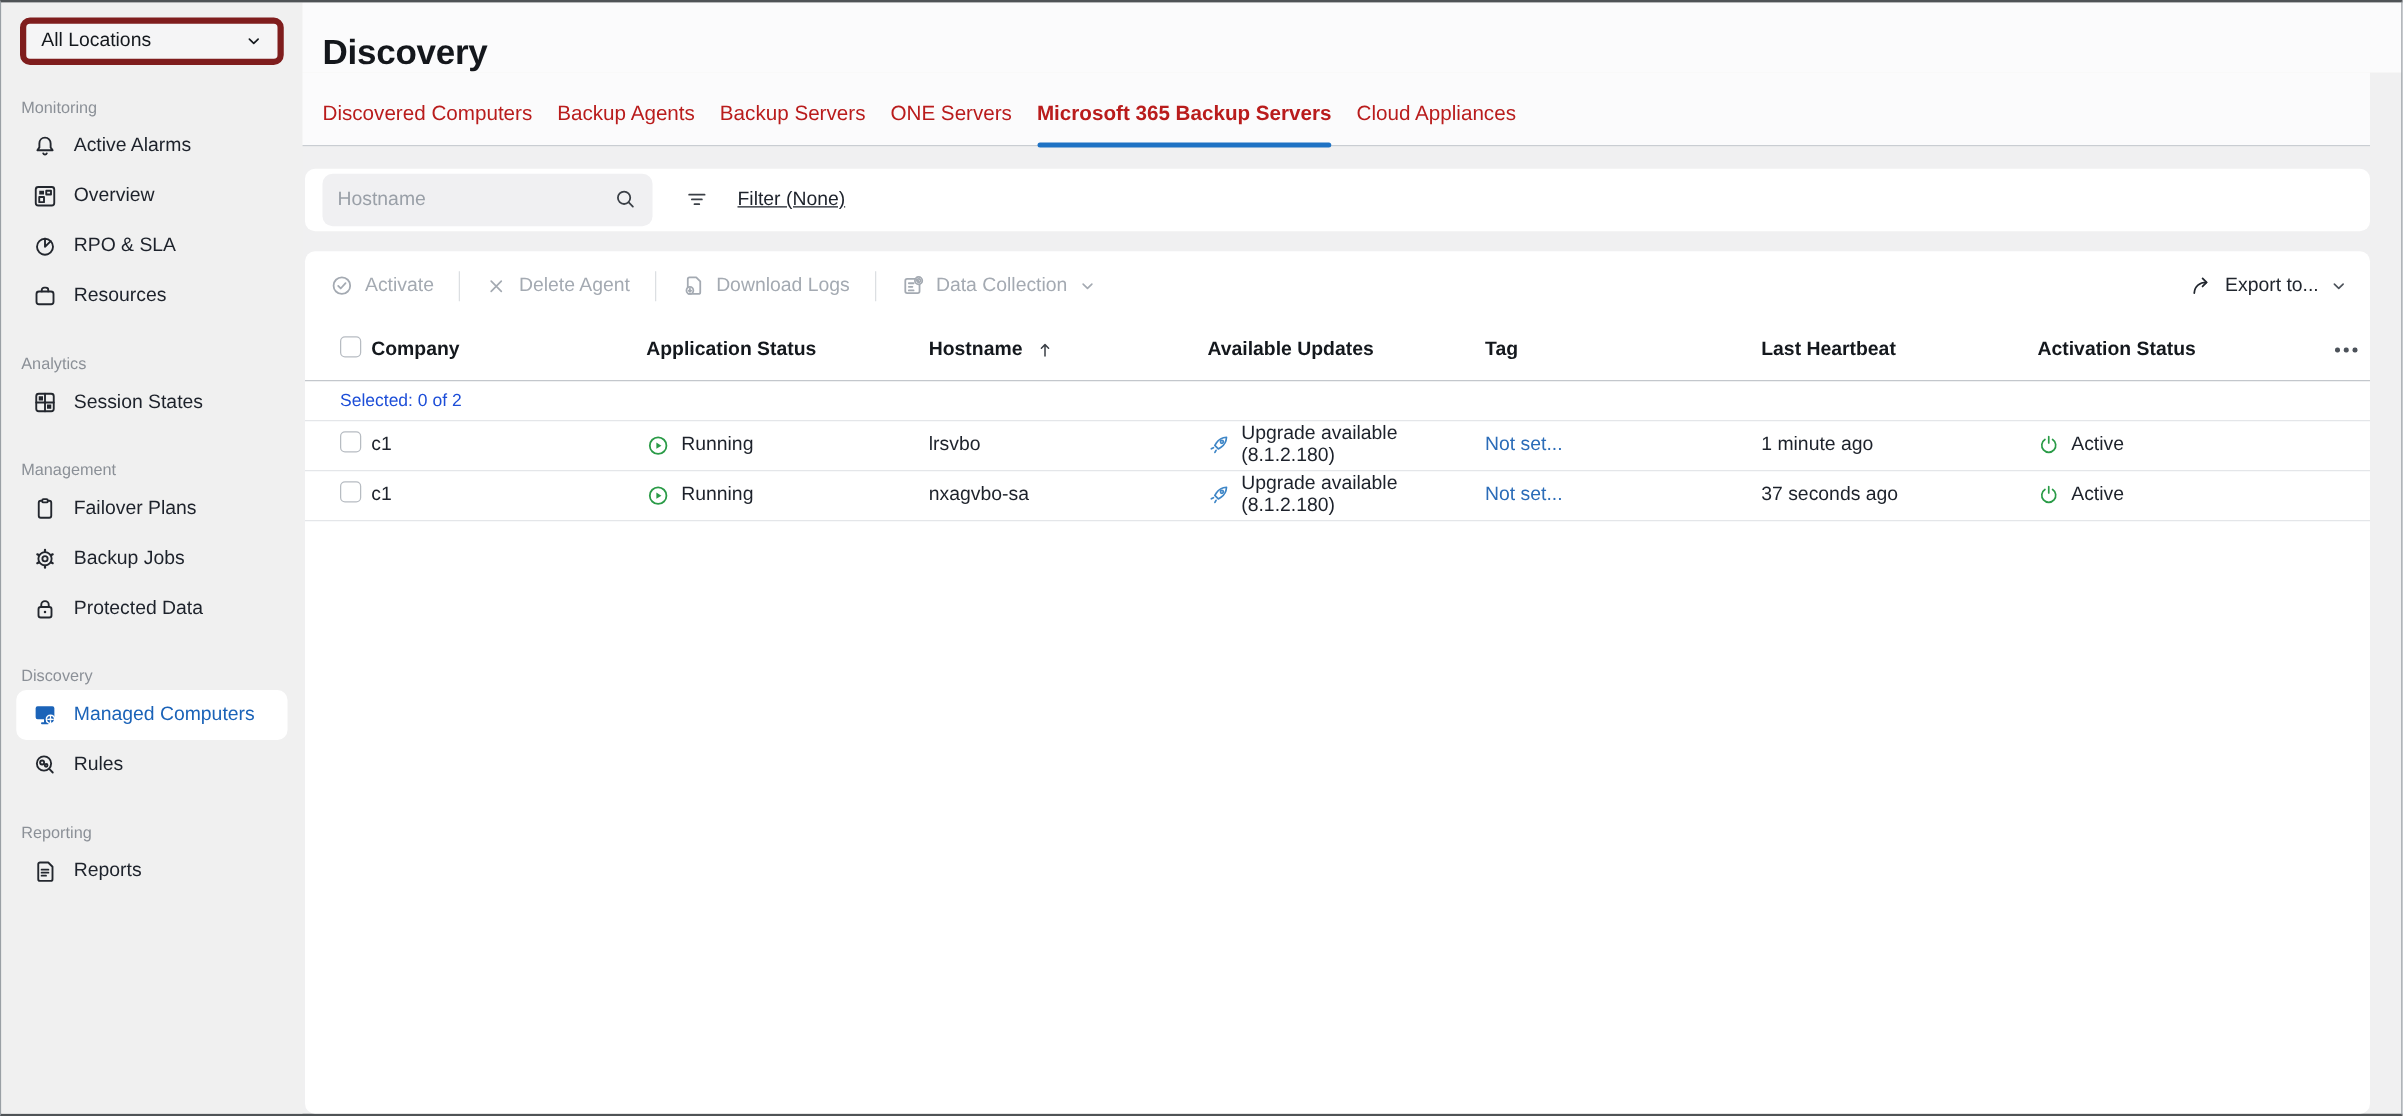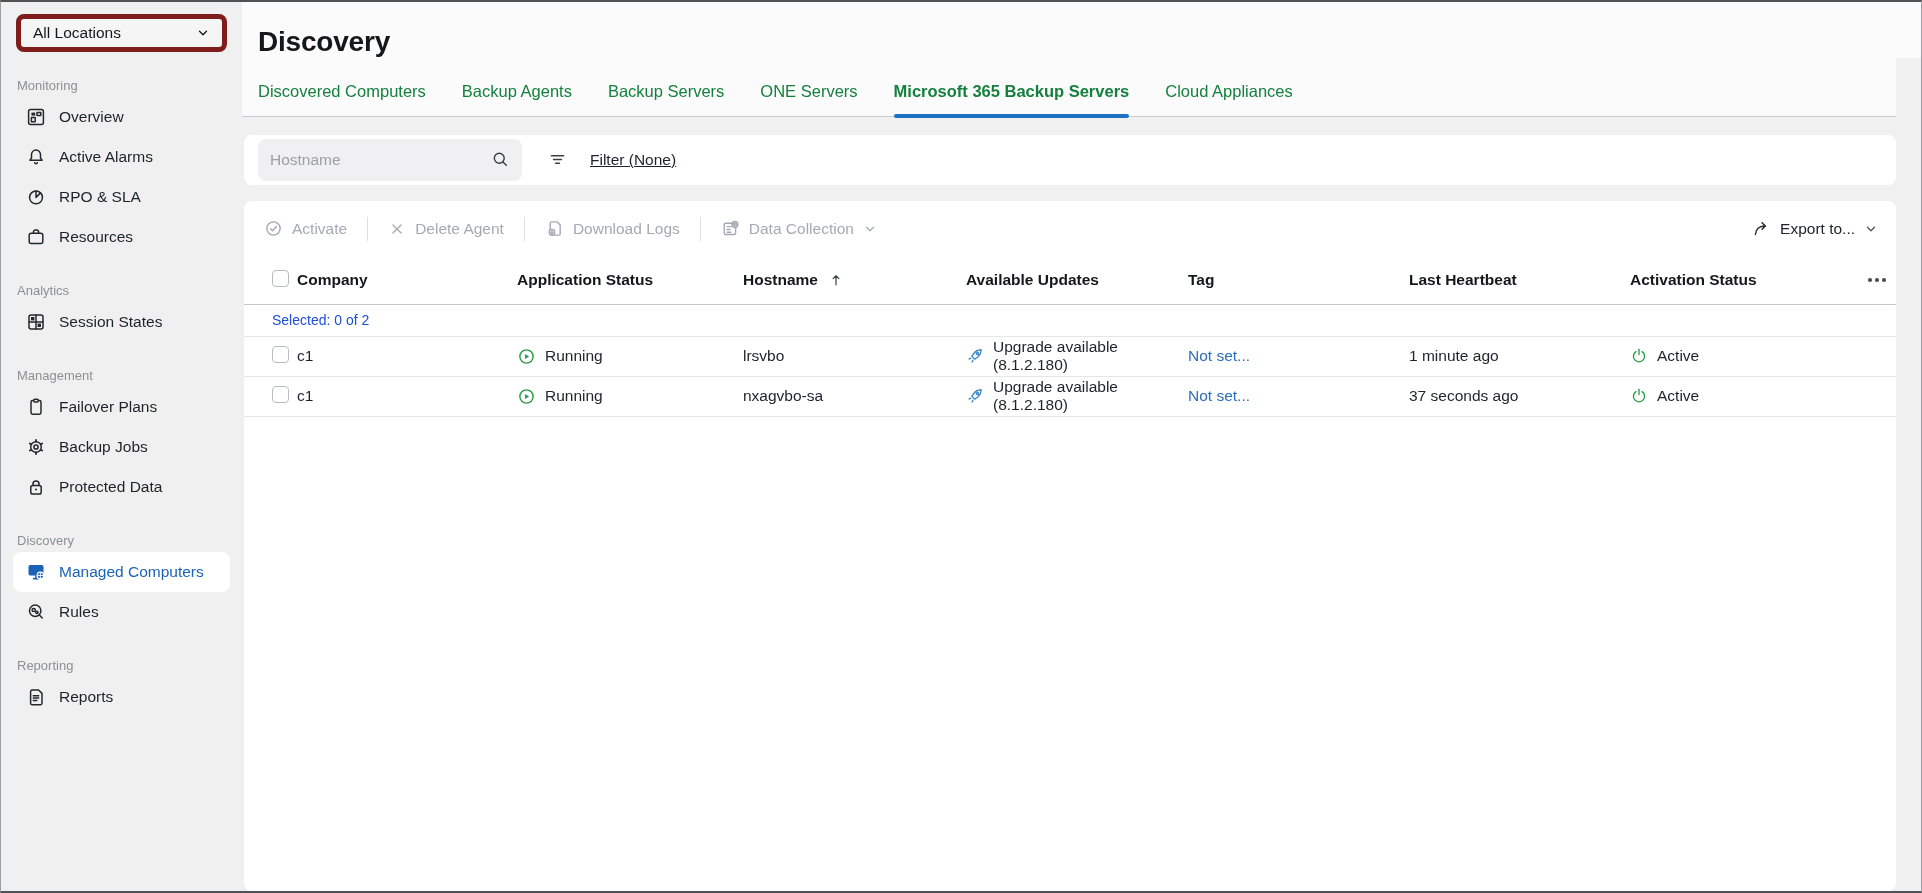--- a/index.html
+++ b/index.html
@@ -31,22 +31,22 @@
   }
   .side-item .ic { color: #23272e; }
   .side-item.selected { background: #ffffff; color: #1b63b8; font-weight: 500; }
   .side-item.selected .ic { color: #1b63b8; }
 
   
   .main { flex: 1; display: flex; flex-direction: column; min-width: 0; }
   .page-head { background: #fbfbfc; padding: 24px 0 0 16px; }
   .page-title { font-size: 28px; font-weight: 700; color: #14171c; letter-spacing: -.2px; }
   .tabs {
-    background: #fbfbfc; display: flex; gap: 36px; padding: 24px 0 0 16px; margin-right: 25px;
-    border-bottom: 1px solid #c9cdd2; font-size: 16.5px; color: #15803d;
+    background: #fbfbfc; display: flex; gap: 20px; padding: 24px 0 0 16px; margin-right: 25px;
+    border-bottom: 1px solid #c9cdd2; font-size: 16.5px; color: #b91c1c;
   }
   .tab { padding-bottom: 15px; position: relative; cursor: pointer; white-space: nowrap; }
   .tab.active { font-weight: 600; }
   .tab.active::after {
     content: ""; position: absolute; left: 0; right: 0; bottom: -2px; height: 4px;
     border-radius: 3px; background: #1e72c4;
   }
 
   .card { background: #fff; border-radius: 8px; margin: 0 25px 0 2px; }
   .card-search { margin-top: 18px; height: 60px; display: flex; align-items: center; padding: 0 14px; gap: 26px; }
@@ -95,33 +95,33 @@
   <div class="loc-select">
     <span>All Locations</span>
     <svg class="ic" width="14" height="14" viewBox="0 0 16 16">
         <path d="M4 6l4 4 4-4"></path>
       </svg>
   </div>
 
   <div class="sec-label">Monitoring</div>
   <div class="side-item">
     <svg class="ic" width="20" height="20" viewBox="0 0 20 20">
+      <path d="M10 3.1c-2.7 0-4.5 2-4.5 4.6v3.2l-1.6 2.3h12.2l-1.6-2.3V7.7c0-2.6-1.8-4.6-4.5-4.6z"></path>
+      <path d="M8.6 15.7a1.5 1.5 0 0 0 2.8 0"></path>
+    </svg>
+    <span>Active Alarms</span>
+  </div>
+  <div class="side-item">
+    <svg class="ic" width="20" height="20" viewBox="0 0 20 20">
       <rect x="2.6" y="2.6" width="14.8" height="14.8" rx="2"></rect>
       <rect x="5.4" y="5.6" width="3.8" height="3" fill="currentColor" stroke="none"></rect>
       <rect x="11" y="5.6" width="3.8" height="3"></rect>
       <rect x="5.4" y="10.6" width="3.8" height="4.1"></rect>
     </svg>
     <span>Overview</span>
-  </div>
-  <div class="side-item">
-    <svg class="ic" width="20" height="20" viewBox="0 0 20 20">
-      <path d="M10 3.1c-2.7 0-4.5 2-4.5 4.6v3.2l-1.6 2.3h12.2l-1.6-2.3V7.7c0-2.6-1.8-4.6-4.5-4.6z"></path>
-      <path d="M8.6 15.7a1.5 1.5 0 0 0 2.8 0"></path>
-    </svg>
-    <span>Active Alarms</span>
   </div>
   <div class="side-item">
     <svg class="ic" width="20" height="20" viewBox="0 0 20 20">
       <circle cx="10" cy="10.4" r="6.4"></circle>
       <path d="M10 10.4V4 M10 10.4l4.6-4.5"></path>
     </svg>
     <span>RPO &amp; SLA</span>
   </div>
   <div class="side-item">
     <svg class="ic" width="20" height="20" viewBox="0 0 20 20">

